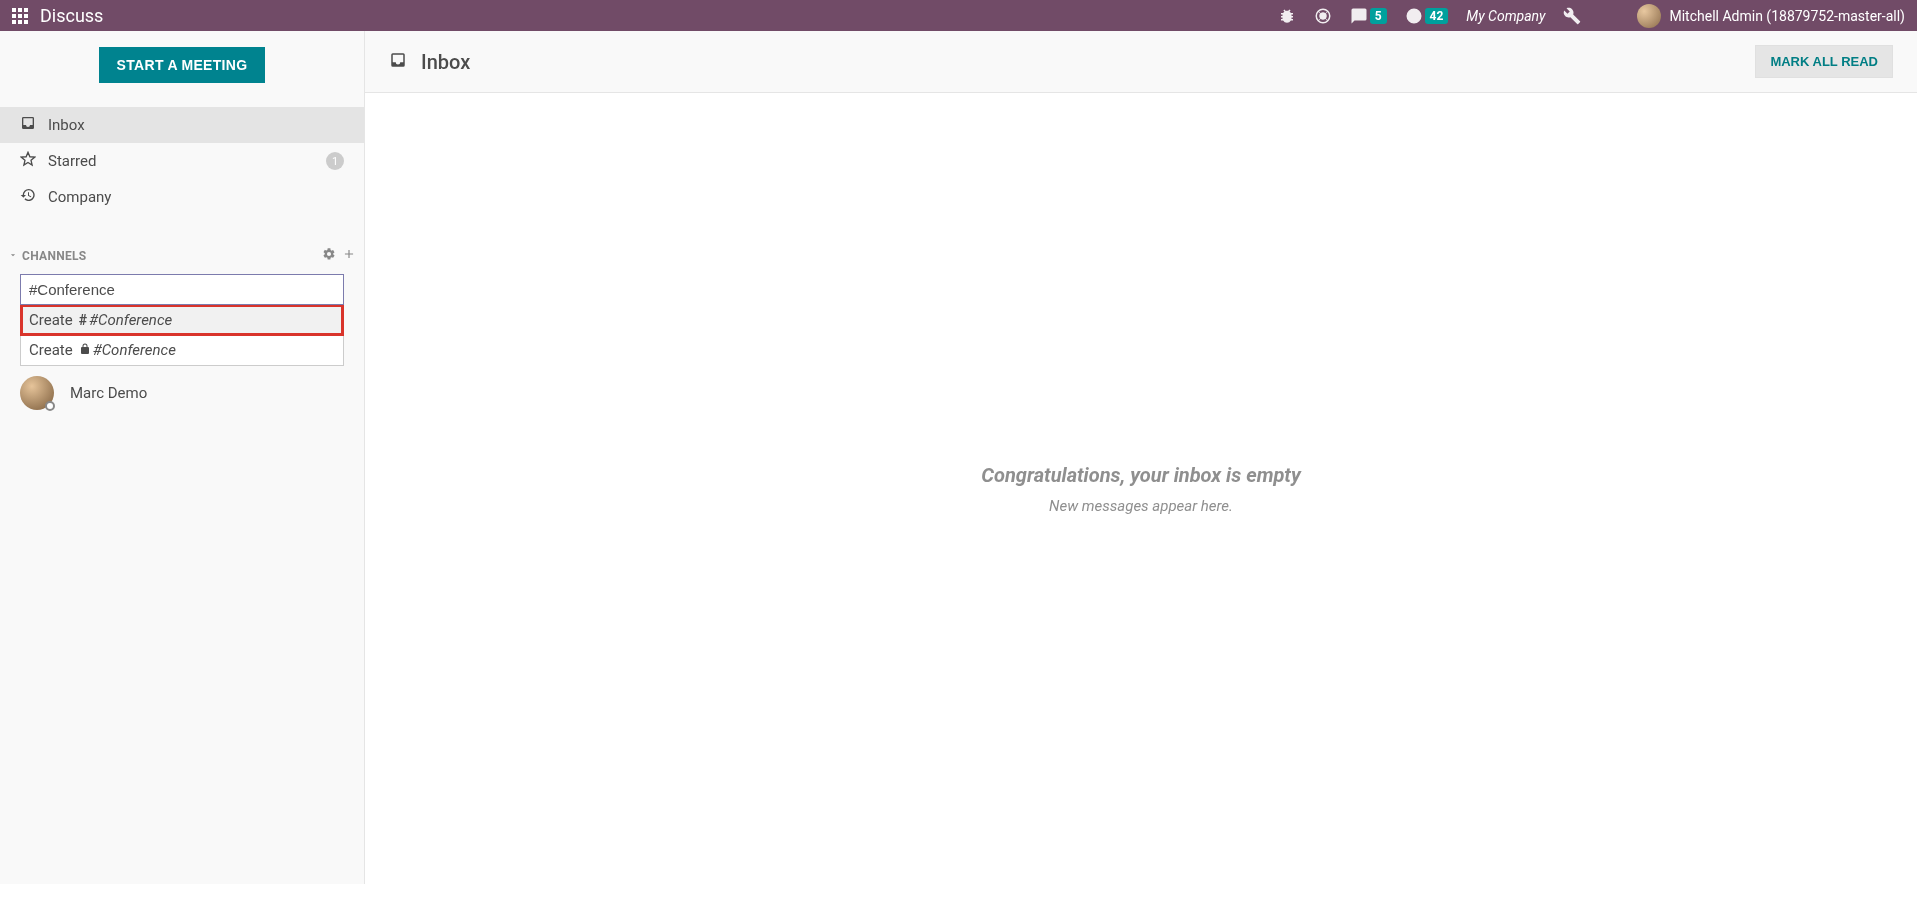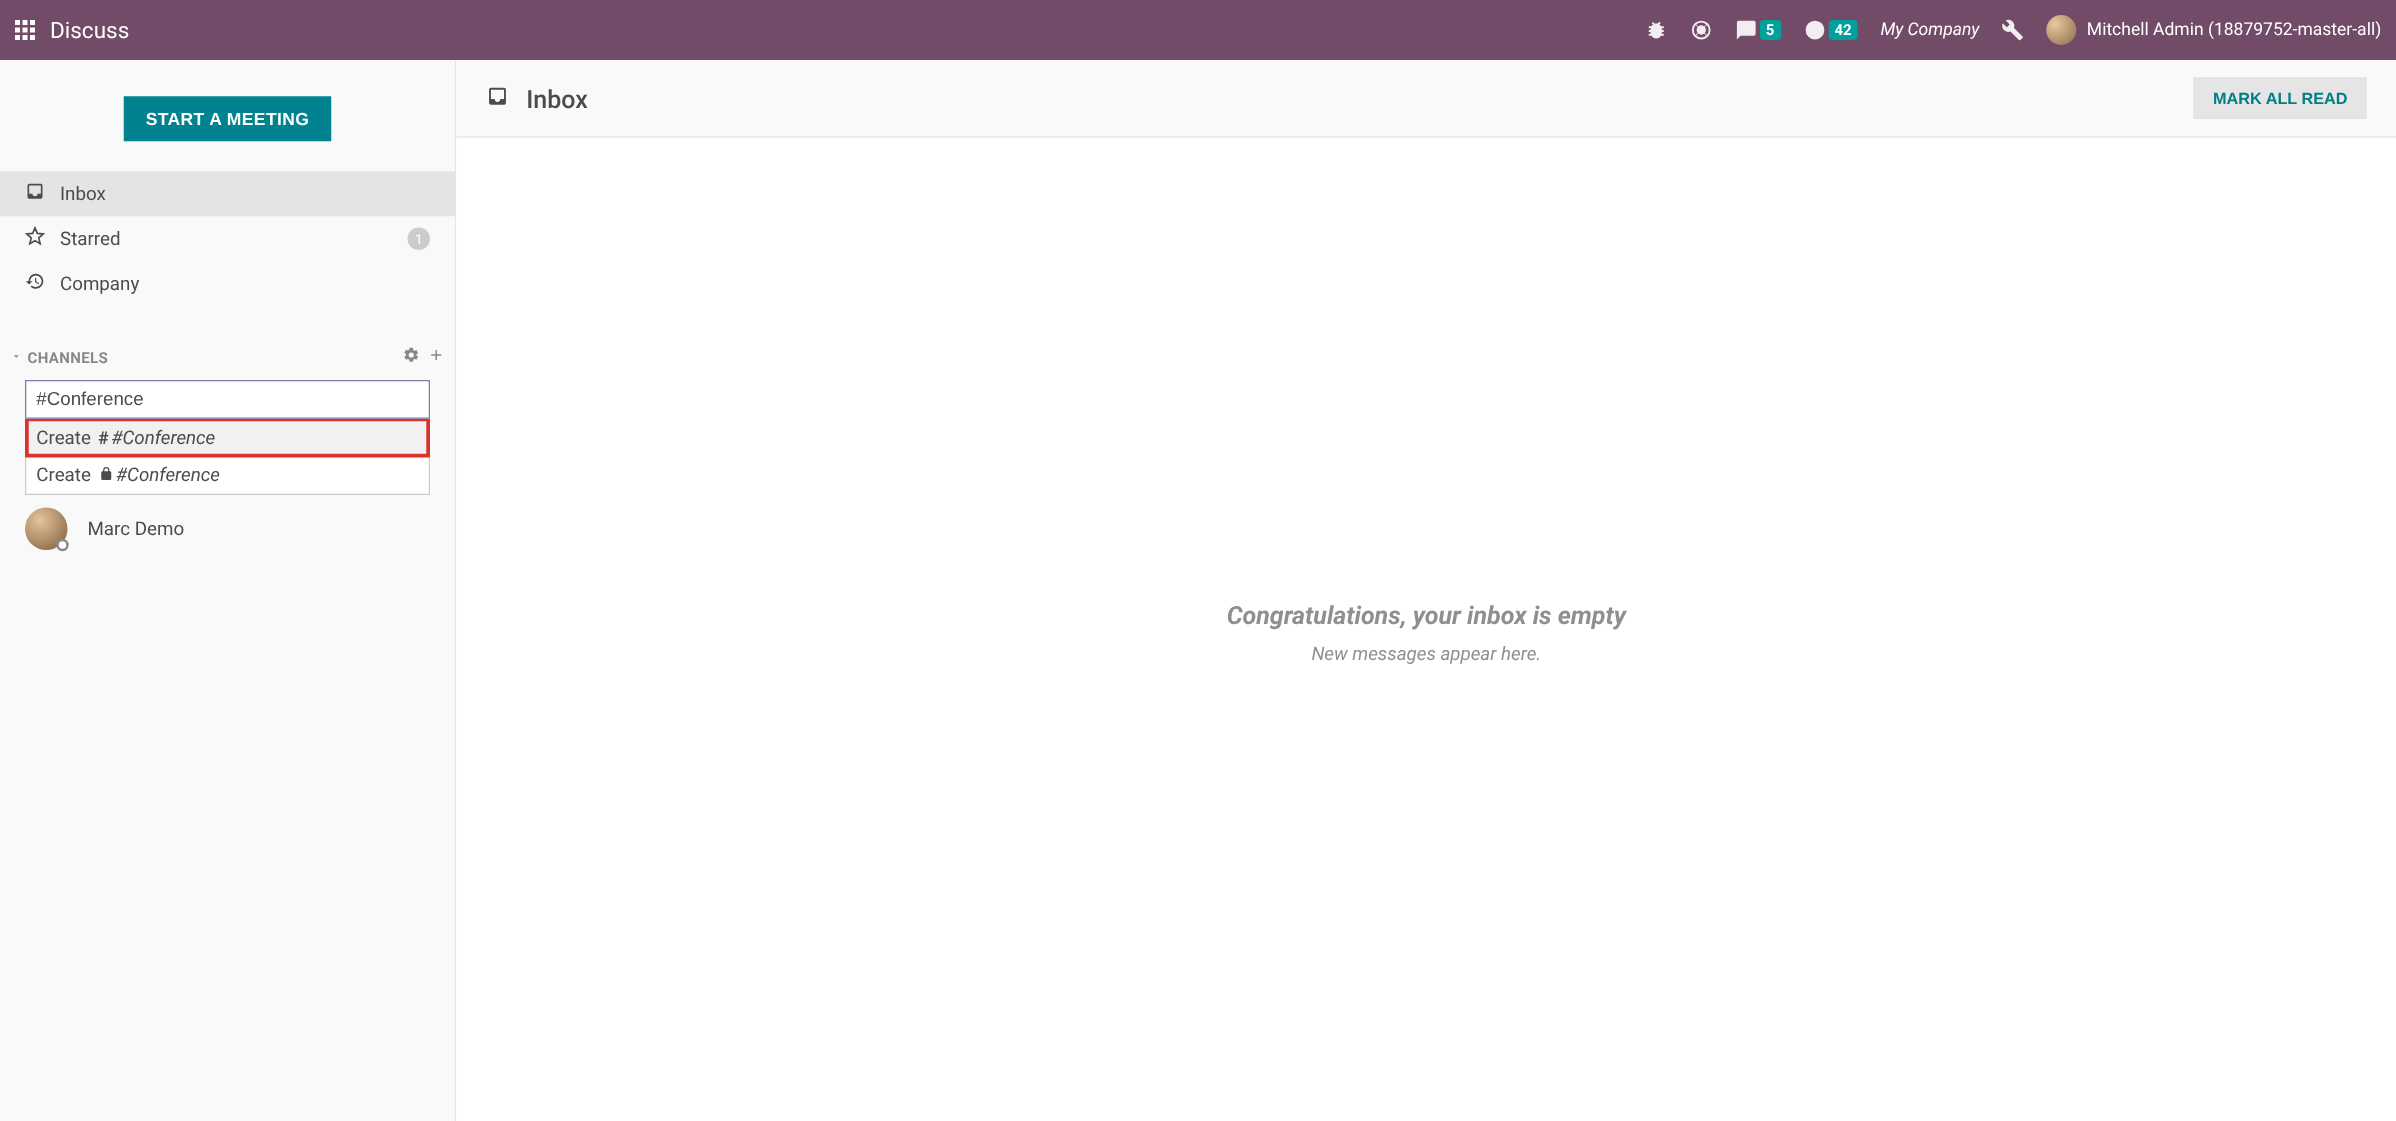--- a/index.html
+++ b/index.html
@@ -4,45 +4,45 @@
 <style>
 * { box-sizing: border-box; margin: 0; padding: 0; }
 body { font-family: -apple-system, BlinkMacSystemFont, "Segoe UI", Roboto, "Helvetica Neue", Arial, sans-serif; font-size: 14px; color: #4c4c4c; background: #ffffff; }
 
 
 .navbar {
   display: flex;
   align-items: center;
   background: #714B67;
   color: #ffffff;
-  height: 48px;
+  height: 31px;
   padding: 0 12px;
 }
 .navbar-left { display: flex; align-items: center; gap: 12px; }
 .apps-grid-icon { width: 16px; height: 16px; display: grid; grid-template-columns: repeat(3,4px); grid-template-rows: repeat(3,4px); gap: 2px; cursor: pointer; }
 .apps-grid-icon span { background: #fff; width: 4px; height: 4px; }
 .app-title { font-size: 18px; font-weight: 400; color: #fff; }
 .navbar-right { margin-left: auto; display: flex; align-items: center; gap: 18px; }
 .nav-icon { color: rgba(255,255,255,0.9); cursor: pointer; display: flex; align-items: center; position: relative; }
 .nav-icon svg { width: 18px; height: 18px; fill: rgba(255,255,255,0.9); }
 .badge-teal { background: #00A09D; color: #fff; font-size: 12px; font-weight: 700; padding: 1px 5px; border-radius: 3px; margin-left: 2px; }
 .company-name { color: #fff; font-size: 14px; font-style: italic; }
-.user-area { display: flex; align-items: center; gap: 8px; cursor: pointer; }
+.user-area { display: flex; align-items: center; gap: 8px; cursor: pointer; margin-left: 38px; }
 .avatar-sm { width: 24px; height: 24px; border-radius: 50%; background: radial-gradient(circle at 30% 30%, #e8c8a0, #8b6b4a); display: inline-block; }
 .user-name { color: #fff; font-size: 14px; }
 
 
 .layout { display: flex; height: calc(100vh - 44px); }
 .sidebar {
   width: 365px;
   background: #f9f9f9;
   border-right: 1px solid #e5e5e5;
   display: flex;
   flex-direction: column;
-  padding-top: 29px;
+  padding-top: 16px;
 }
 .main { flex: 1; display: flex; flex-direction: column; background: #ffffff; }
 
 
 .meeting-btn-wrap { display: flex; justify-content: center; margin-bottom: 24px; }
 .meeting-btn {
   background: #00838F;
   color: #fff;
   border: none;
   padding: 10px 18px;

